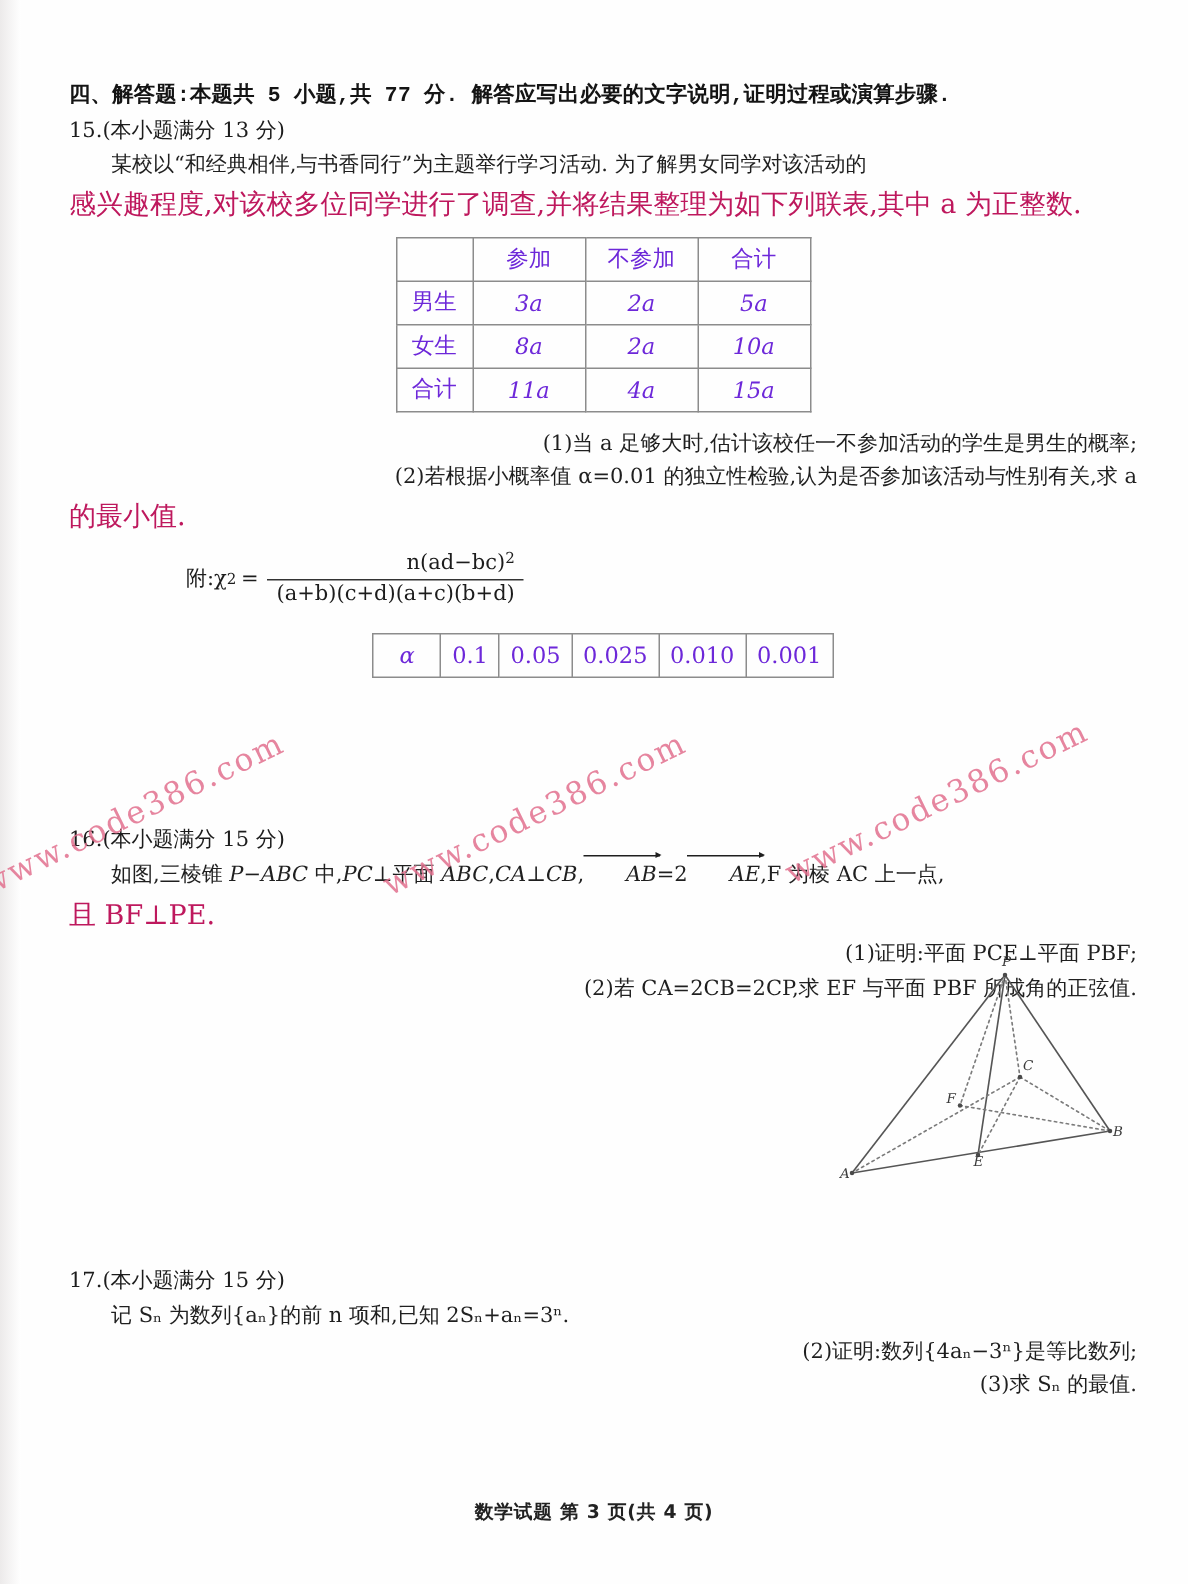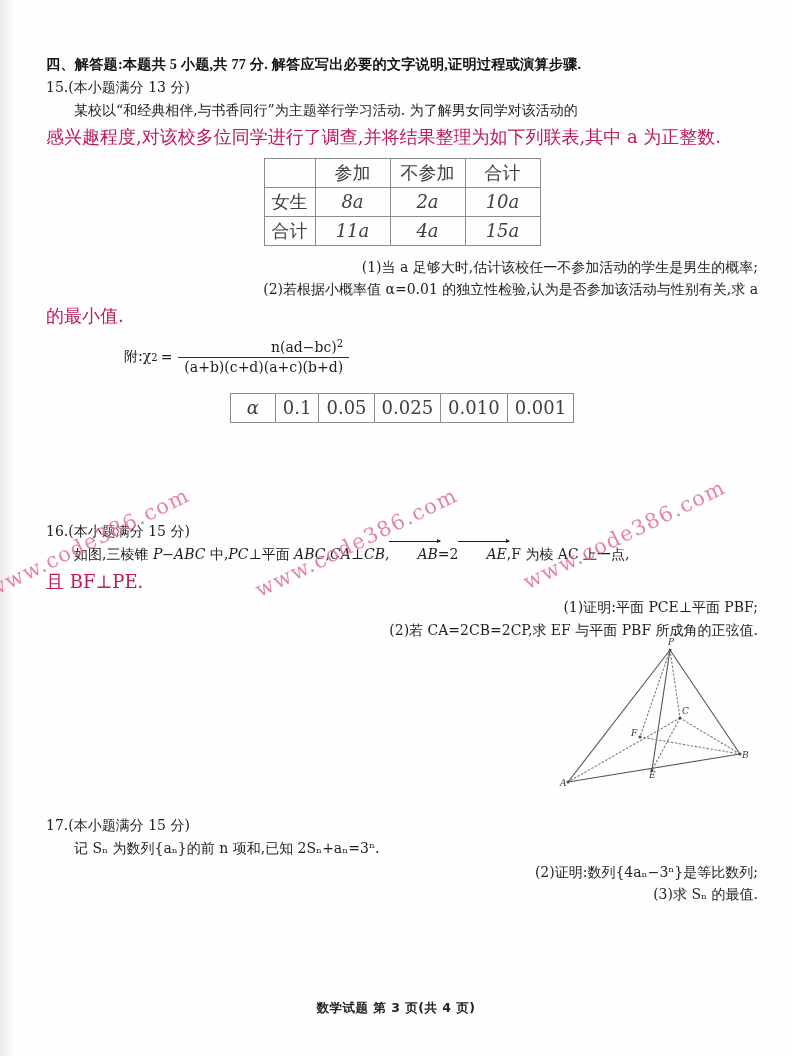--- a/index.html
+++ b/index.html
@@ -25,21 +25,21 @@
     background: linear-gradient(to right, #eceaea, #ffffff);
     pointer-events: none;
   }
   .content {
     position: absolute;
     left: 46px;
     top: 54px;
     width: 712px;
   }
   .section-head {
-    font-family: Liberation Serif, serif;
+    font-family: Liberation Mono, monospace;
     font-weight: bold;
     font-size: 14.2px;
     letter-spacing: .2px;
     line-height: 1.5;
     color: #141414;
   }
   .qline {
     font-size: 18px;
     line-height: 1.62;
     color: #be185d;
@@ -64,22 +64,22 @@
     text-align: right;
   }
   i, .it { font-style: italic; font-family: "DejaVu Serif","Liberation Serif",serif; }
   sub { font-size: 0.72em; vertical-align: -0.25em; }
   sup { font-size: 0.72em; vertical-align: 0.45em; }
 
   
   .tbl-wrap { display: flex; justify-content: center; }
   table.grid {
     border-collapse: collapse;
-    font-size: 18px;
-    color: #404040;
+    font-size: 15px;
+    color: #6d28d9;
   }
   table.grid td {
     border: 1px solid #8c8c8c;
     text-align: center;
     font-family: "DejaVu Serif","Liberation Serif",serif;
   }
   table.contingency { margin-top: 6px; }
   table.contingency td {
     width: 70px;
     height: 28px;
@@ -192,20 +192,26 @@
     <div class="qline">感兴趣程度,对该校多位同学进行了调查,并将结果整理为如下列联表,其中 a 为正整数.</div>
 
     <div class="tbl-wrap">
       <table class="grid contingency">
         <tbody>
             <tr>
           <td class="rowhead"></td>
           <td>参加</td>
           <td>不参加</td>
           <td>合计</td>
+        </tr>
+        <tr>
+          <td class="rowhead">男生</td>
+          <td class="it">3a</td>
+          <td class="it">2a</td>
+          <td class="it">5a</td>
         </tr>
         <tr>
           <td class="rowhead">女生</td>
           <td class="it">8a</td>
           <td class="it">2a</td>
           <td class="it">10a</td>
         </tr>
         <tr>
           <td class="rowhead">合计</td>
           <td class="it">11a</td>

